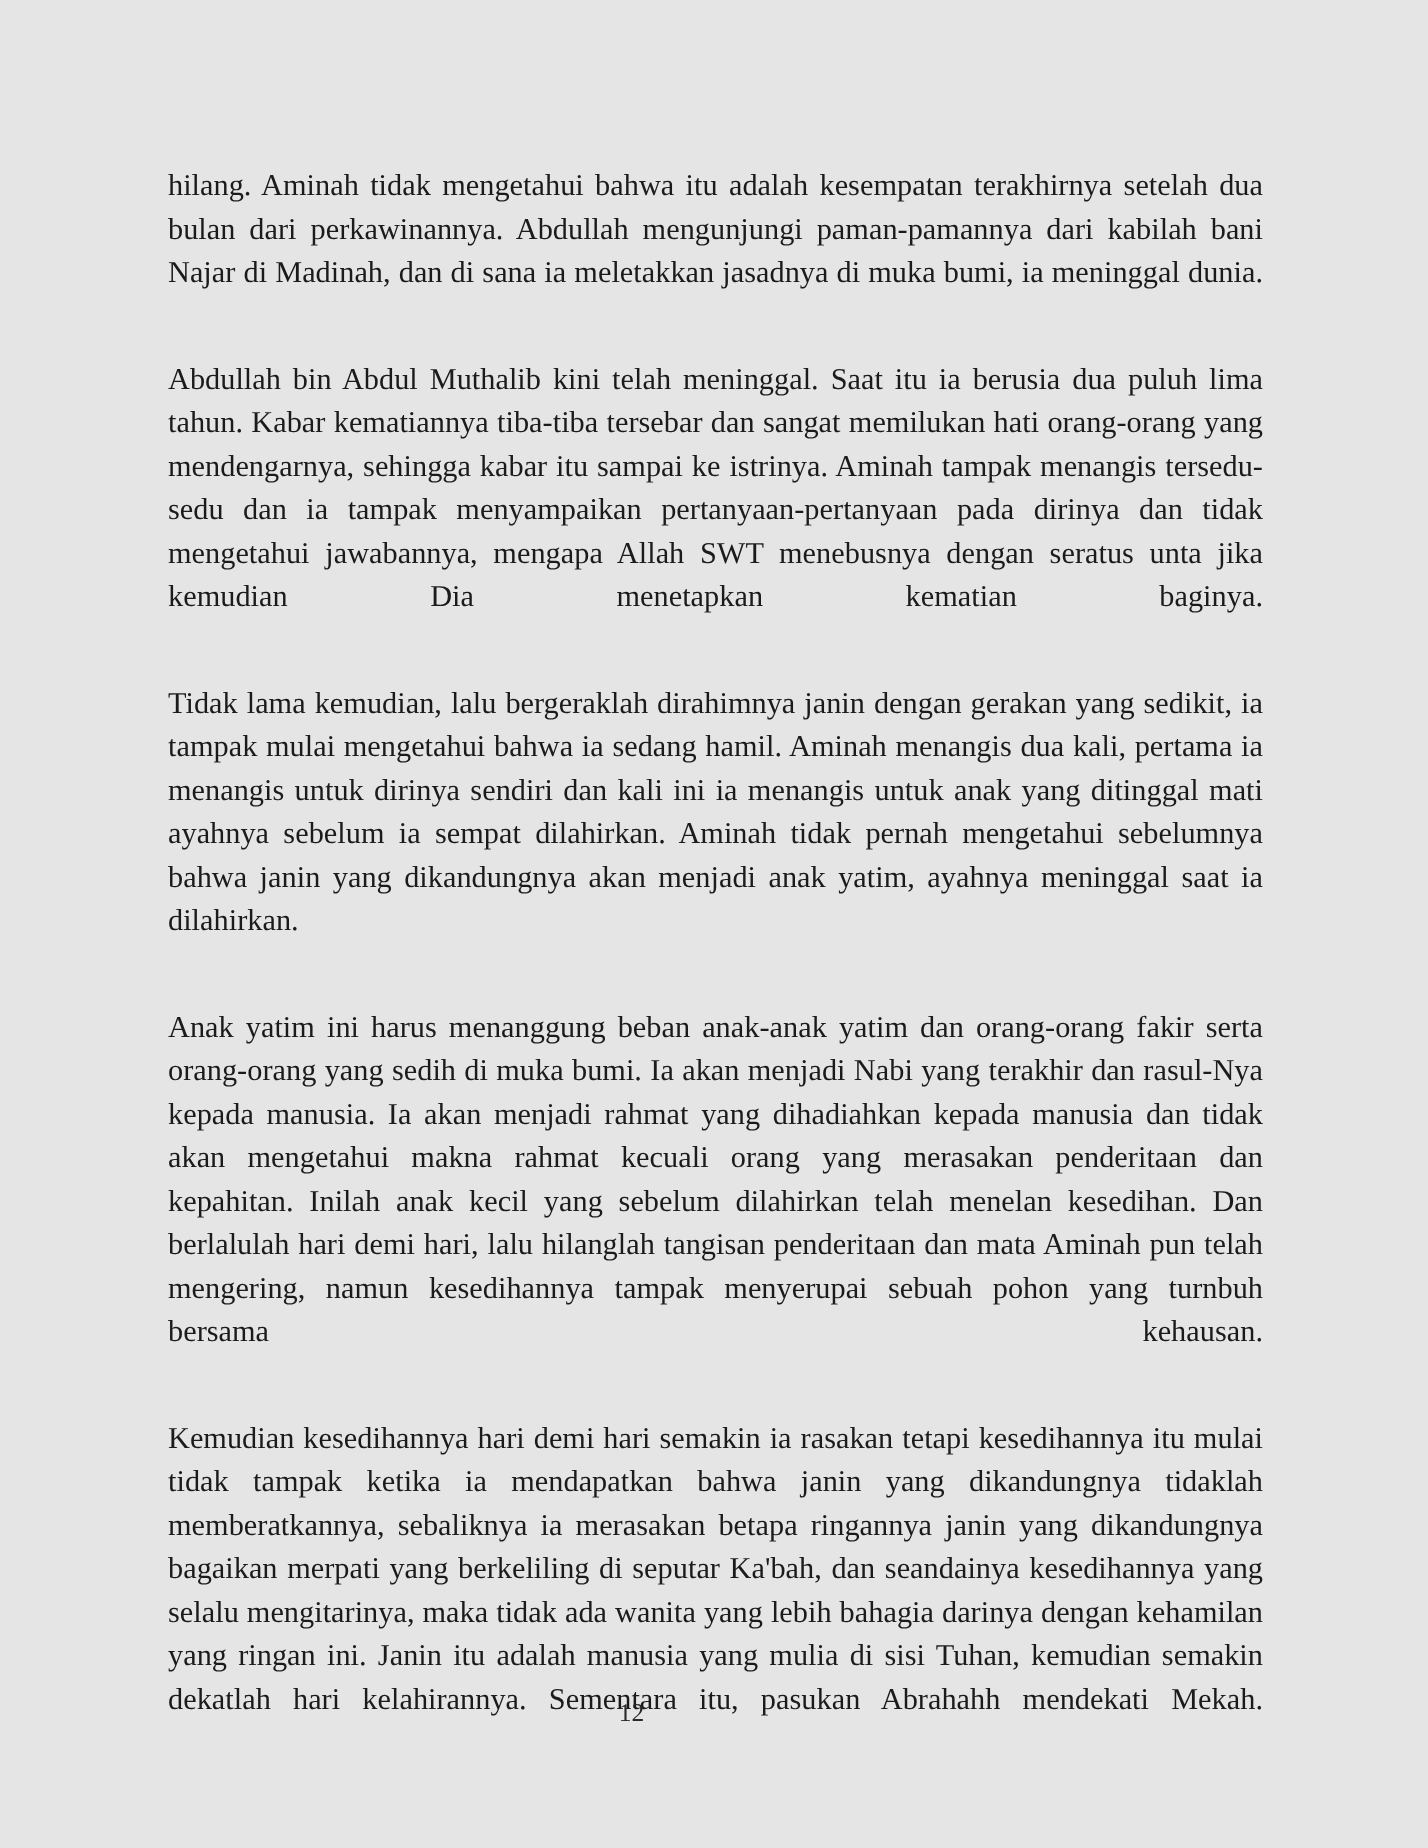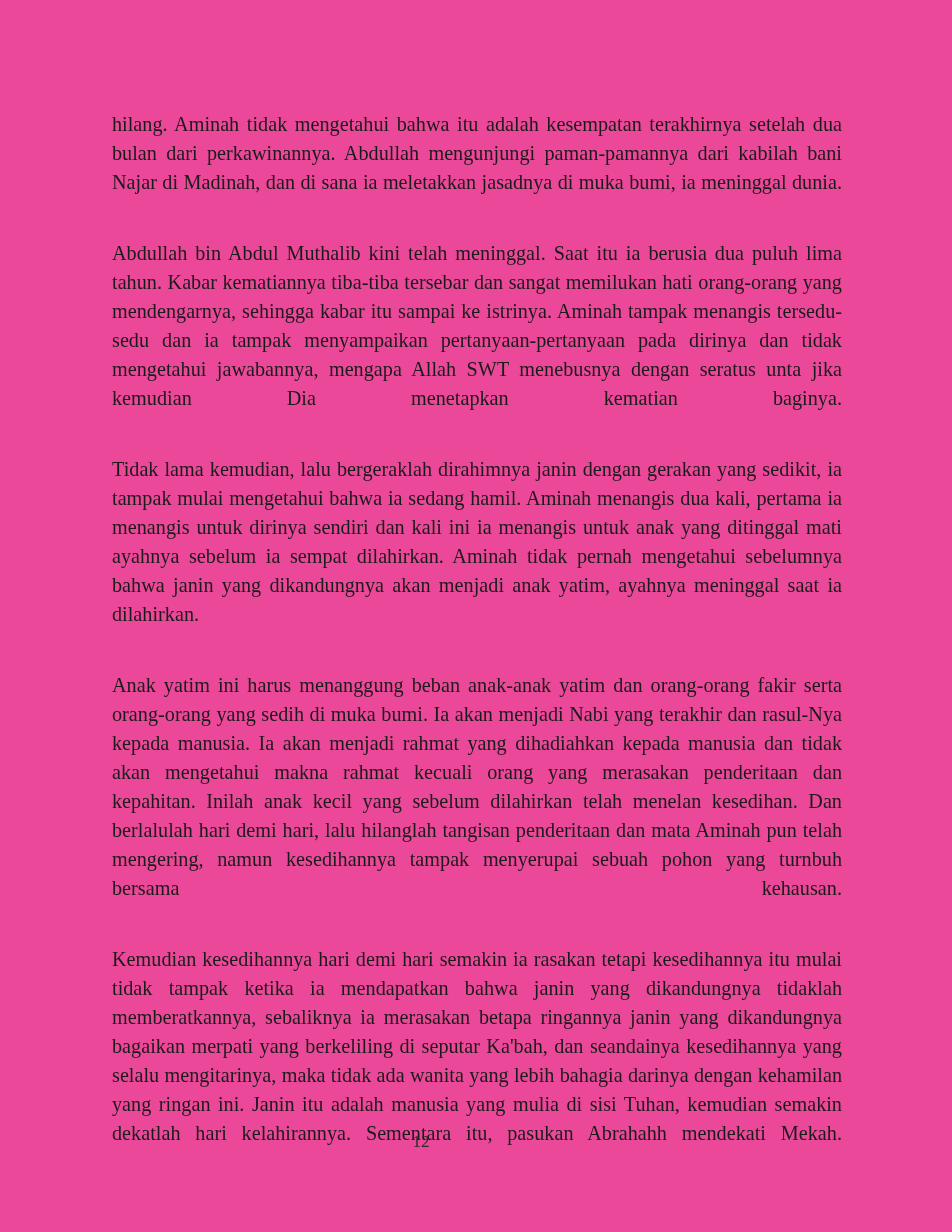--- a/index.html
+++ b/index.html
@@ -14,21 +14,21 @@
     font-family: "Liberation Serif", "DejaVu Serif", serif;
     overflow: hidden;
   }
 
   .page {
     position: absolute;
     left: 0;
     top: 0;
     width: 952px;
     height: 1232px;
-    background: #ec4899;
+    background: #e5e5e5;
   }
 
   .text-column {
     position: absolute;
     left: 112px;
     top: 110px;
     width: 730px;
   }
 
   .para {

